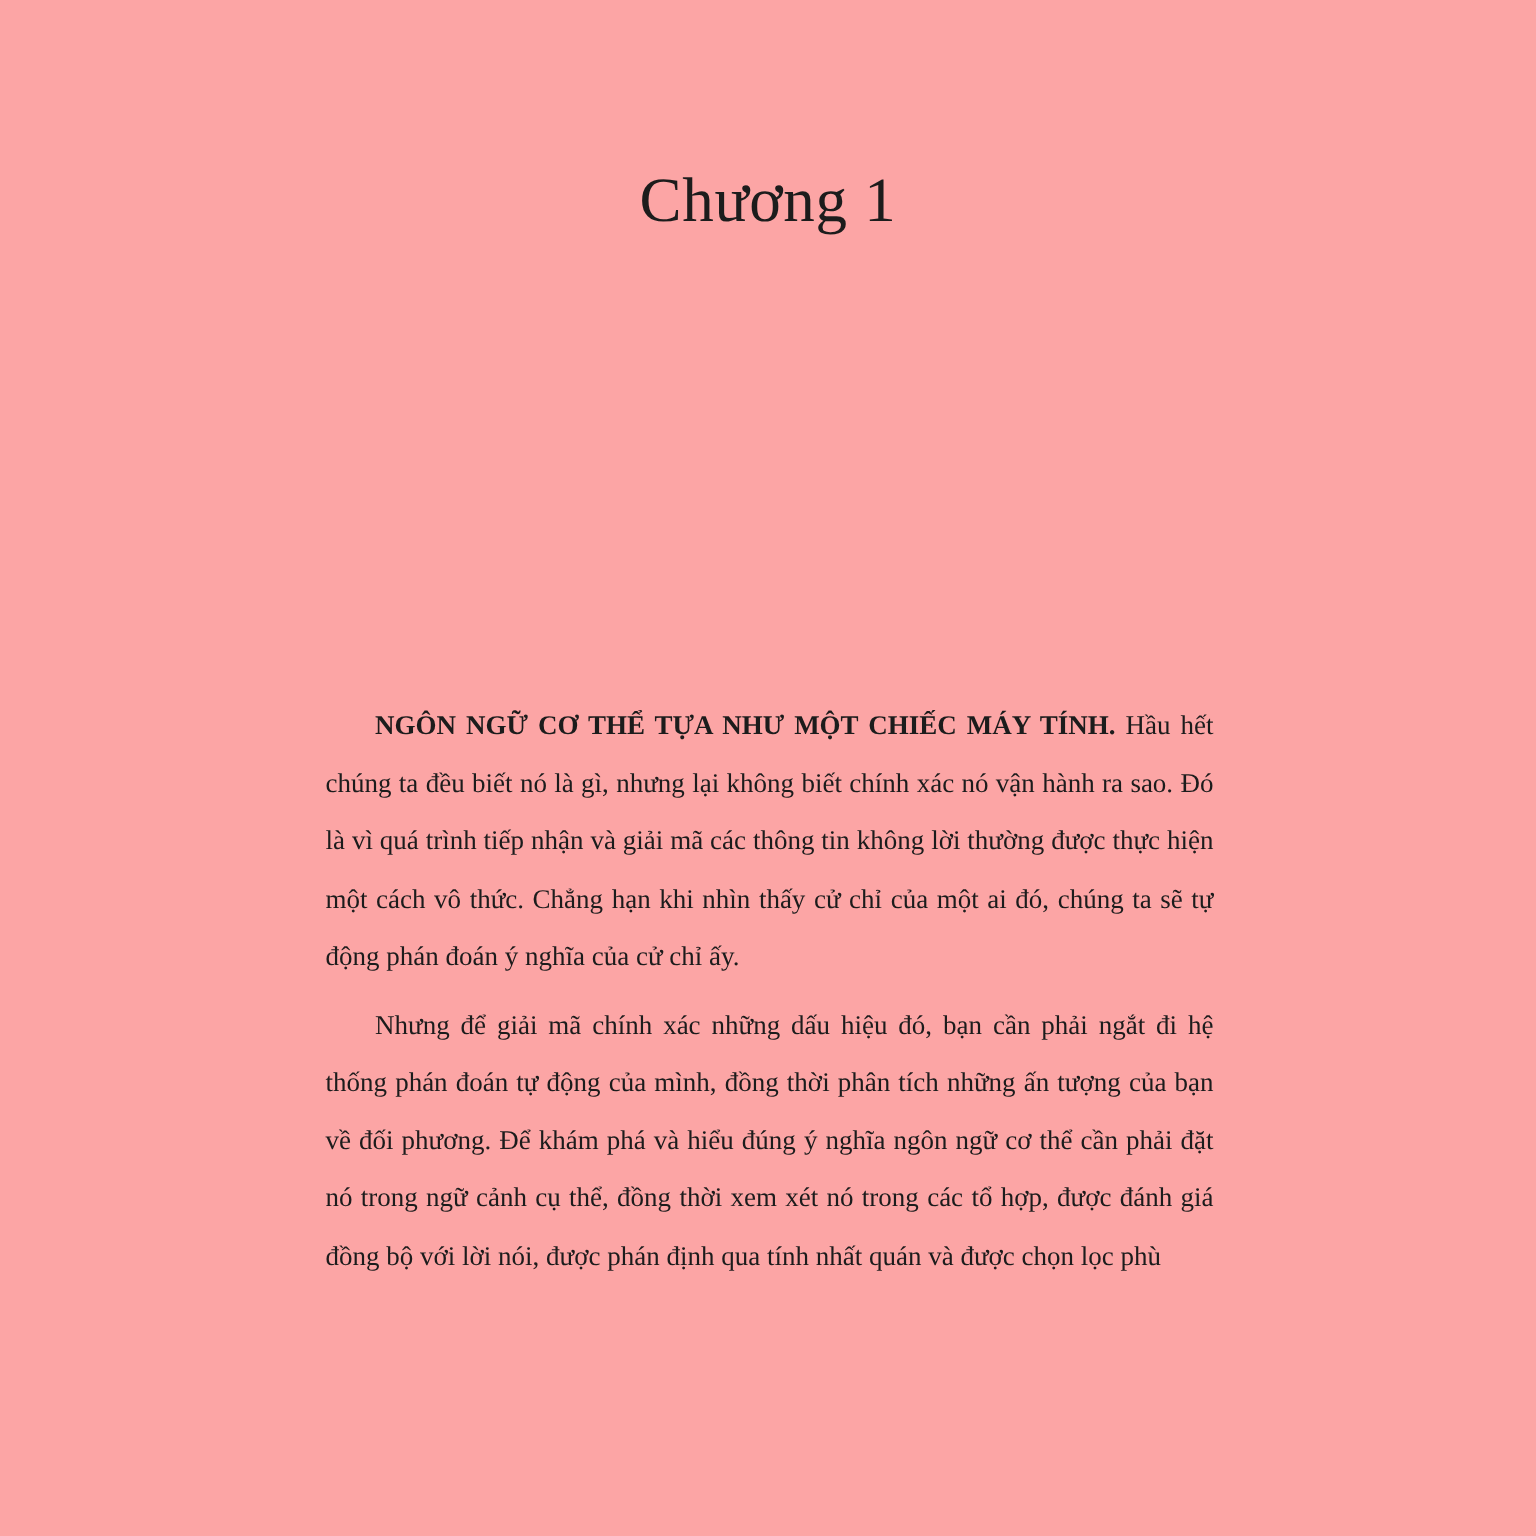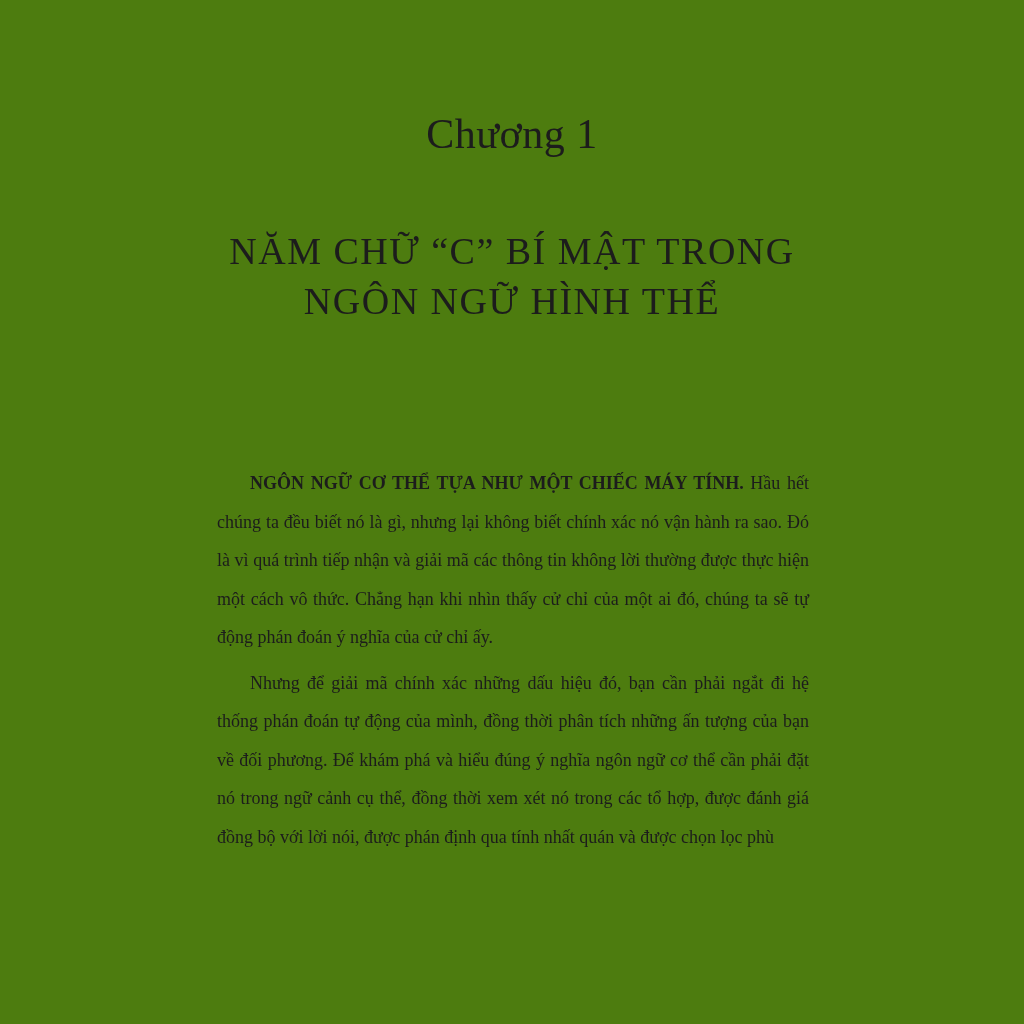--- a/index.html
+++ b/index.html
@@ -5,21 +5,21 @@
   html, body {
     margin: 0;
     padding: 0;
     background: #f4f4f2;
   }
   .page {
     position: relative;
     width: 1024px;
     height: 1024px;
     margin: 0 auto;
-    background: #4d7c0f;
+    background: #fca5a5;
     color: #1c1c1c;
     font-family: "Liberation Serif", "DejaVu Serif", serif;
     overflow: hidden;
   }
   .chapter-label {
     position: absolute;
     top: 108px;
     left: 0;
     width: 100%;
     text-align: center;
@@ -70,24 +70,20 @@
     margin-left: 46px;
   }
 </style>
 </head>
 <body>
 
 <div class="page">
 
   <div class="chapter-label">Chương 1</div>
 
-  <h1 class="chapter-title">
-    <span class="title-line">NĂM CHỮ “C” BÍ MẬT TRONG</span>
-    <span class="title-line">NGÔN NGỮ HÌNH THỂ</span>
-  </h1>
 
   <div class="body-text">
     <p class="body-para"><span class="lead-bold">NGÔN NGỮ CƠ THỂ TỰA NHƯ MỘT CHIẾC MÁY TÍNH.</span><span> Hầu hết chúng ta đều biết nó là gì, nhưng lại không biết chính xác nó vận hành ra sao. Đó là vì quá trình tiếp nhận và giải mã các thông tin không lời thường được thực hiện một cách vô thức. Chẳng hạn khi nhìn thấy cử chỉ của một ai đó, chúng ta sẽ tự động phán đoán ý nghĩa của cử chỉ ấy.</span></p>
 
     <p class="body-para"><span>Nhưng để giải mã chính xác những dấu hiệu đó, bạn cần phải ngắt đi hệ thống phán đoán tự động của mình, đồng thời phân tích những ấn tượng của bạn về đối phương. Để khám phá và hiểu đúng ý nghĩa ngôn ngữ cơ thể cần phải đặt nó trong ngữ cảnh cụ thể, đồng thời xem xét nó trong các tổ hợp, được đánh giá đồng bộ với lời nói, được phán định qua tính nhất quán và được chọn lọc phù</span></p>
   </div>
 
   <div class="page-number">15</div>
 
 </div>

